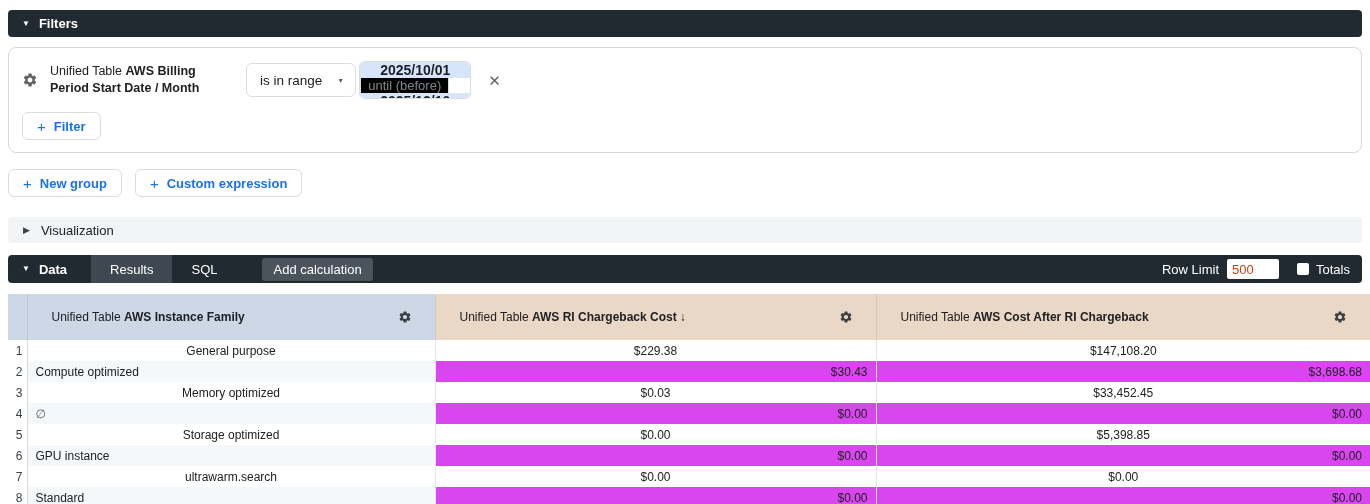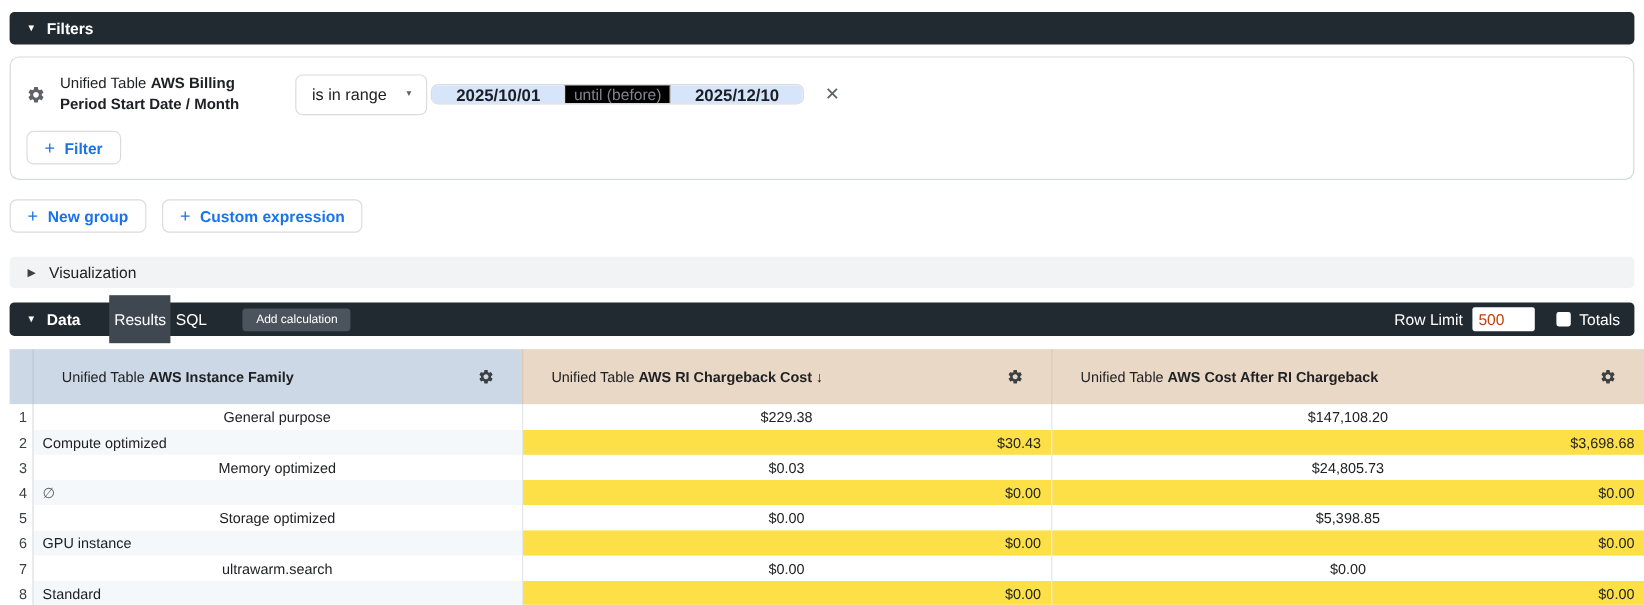--- a/index.html
+++ b/index.html
@@ -27,22 +27,22 @@
   .gear-btn svg { width:16px; height:16px; fill:#5f6368; }
   .filter-field-label { width:176px; font-size:12.5px; line-height:1.4; margin:0 20px 0 12px; }
   .filter-field-label b { font-weight:700; }
   .operator-select {
     height:34px; border:1px solid #dadce0; border-radius:6px; background:#fff;
     display:flex; align-items:center; padding:0 11px 0 13px; gap:15px;
     font-size:13.5px; margin-right:3px; cursor:default;
   }
   .select-caret { font-size:7px; color:#5f6368; line-height:1; }
   .range-group {
-    display:flex; height:17px; border:1px solid #dadce0; border-radius:6px;
-    overflow:hidden; background:#fff;
+    display:flex; height:38px; border:1px solid #dadce0; border-radius:6px;
+    overflow:hidden; background:#fff;flex-direction:column;
   }
   .range-seg { display:flex; align-items:center; justify-content:center; }
   .seg-blue { background:#d7e5fa; width:110px; font-size:14px; font-weight:600; color:#1b1f24; }
   .seg-mid  { width:89px; border-left:1px solid #dadce0; border-right:1px solid #dadce0;
               color:#80868b; font-size:13px; background:#000000; }
   .close-x { margin-left:17px; color:#5f6368; font-size:15px; line-height:1; }
 
   .outline-btn {
     border:1px solid #dadce0; border-radius:6px; background:#fff; color:#1a73e8;
     font-weight:700; font-size:13px; height:28px; padding:0 14px;
@@ -54,24 +54,24 @@
   .actions-row { margin:16px 8px 0; display:flex; gap:13px; }
 
   .viz-bar {
     margin:20px 8px 0; background:#f1f3f4; border-radius:4px; height:26px;
     display:flex; align-items:center; padding-left:15px; gap:11px;
     font-size:13px; font-weight:500; color:#202124;
   }
 
   .data-bar { margin-top:12px; height:28px; padding:0 12px 0 14px; font-size:13px; }
   .data-bar .bar-title { margin-left:9px; margin-right:24px; }
-  .tab { height:40px; display:flex; align-items:center; padding:0 4px; font-weight:500; color:#fff; }
+  .tab { height:28px; display:flex; align-items:center; padding:0 19px; font-weight:500; color:#fff; }
   .tab-active { background:#3f4850; }
   .add-calc-btn {
-    background:#4b535c; border:none; color:#fff; font-size:10px; font-weight:500;
+    background:#4b535c; border:none; color:#fff; font-size:13px; font-weight:500;
     padding:4px 11px; margin-left:26px; border-radius:3px;
     font-family:"Liberation Sans", sans-serif;
   }
   .bar-spacer { flex:1; }
   .row-limit-label { margin-right:8px; }
   .row-limit-input {
     width:52px; height:20px; border:none; border-radius:2px; font-size:13px;
     padding:0 5px; font-family:"Liberation Sans", sans-serif; color:#c2410c;
   }
   .totals-checkbox {
@@ -92,21 +92,21 @@
   .th-corner { border-right:1px solid #bac6d4; }
   .th-measure { background:#e9d8c5; border-left:1px solid #dcc9b3; }
   .sort-arrow { font-weight:400; margin-left:3px; }
 
   .data-table td { height:21px; padding:0 8px; white-space:nowrap; overflow:hidden; }
   td.num { color:#3c4043; text-align:right; padding:0 4px; border-right:1px solid #dadce0; background:#fff; }
   td.dim { text-align:left; border-right:1px solid #e3e6ea; }
   td.measure { text-align:right; border-right:1px solid #e3e6ea; }
   td.measure:last-child { border-right:none; }
   tr.even td.dim { background:#f5f8fa; }
-  tr.even td.measure { background:#fde047; }
+  tr.even td.measure { background:#d946ef; }
   tr.odd td.dim, tr.odd td.measure { background:#fff;text-align:center; }
   .null-sym { color:#5f6368; }
 </style>
 </head>
 <body>
 
 <div class="bar-dark filters-bar">
   <span class="caret-down">▼</span>
   <span class="bar-title">Filters</span>
 </div>
@@ -220,21 +220,21 @@
     <tr class="even">
       <td class="num">2</td>
       <td class="dim">Compute optimized</td>
       <td class="measure">$30.43</td>
       <td class="measure">$3,698.68</td>
     </tr>
     <tr class="odd">
       <td class="num">3</td>
       <td class="dim">Memory optimized</td>
       <td class="measure">$0.03</td>
-      <td class="measure">$24,805.73</td>
+      <td class="measure">$33,452.45</td>
     </tr>
     <tr class="even">
       <td class="num">4</td>
       <td class="dim null-sym">∅</td>
       <td class="measure">$0.00</td>
       <td class="measure">$0.00</td>
     </tr>
     <tr class="odd">
       <td class="num">5</td>
       <td class="dim">Storage optimized</td>

